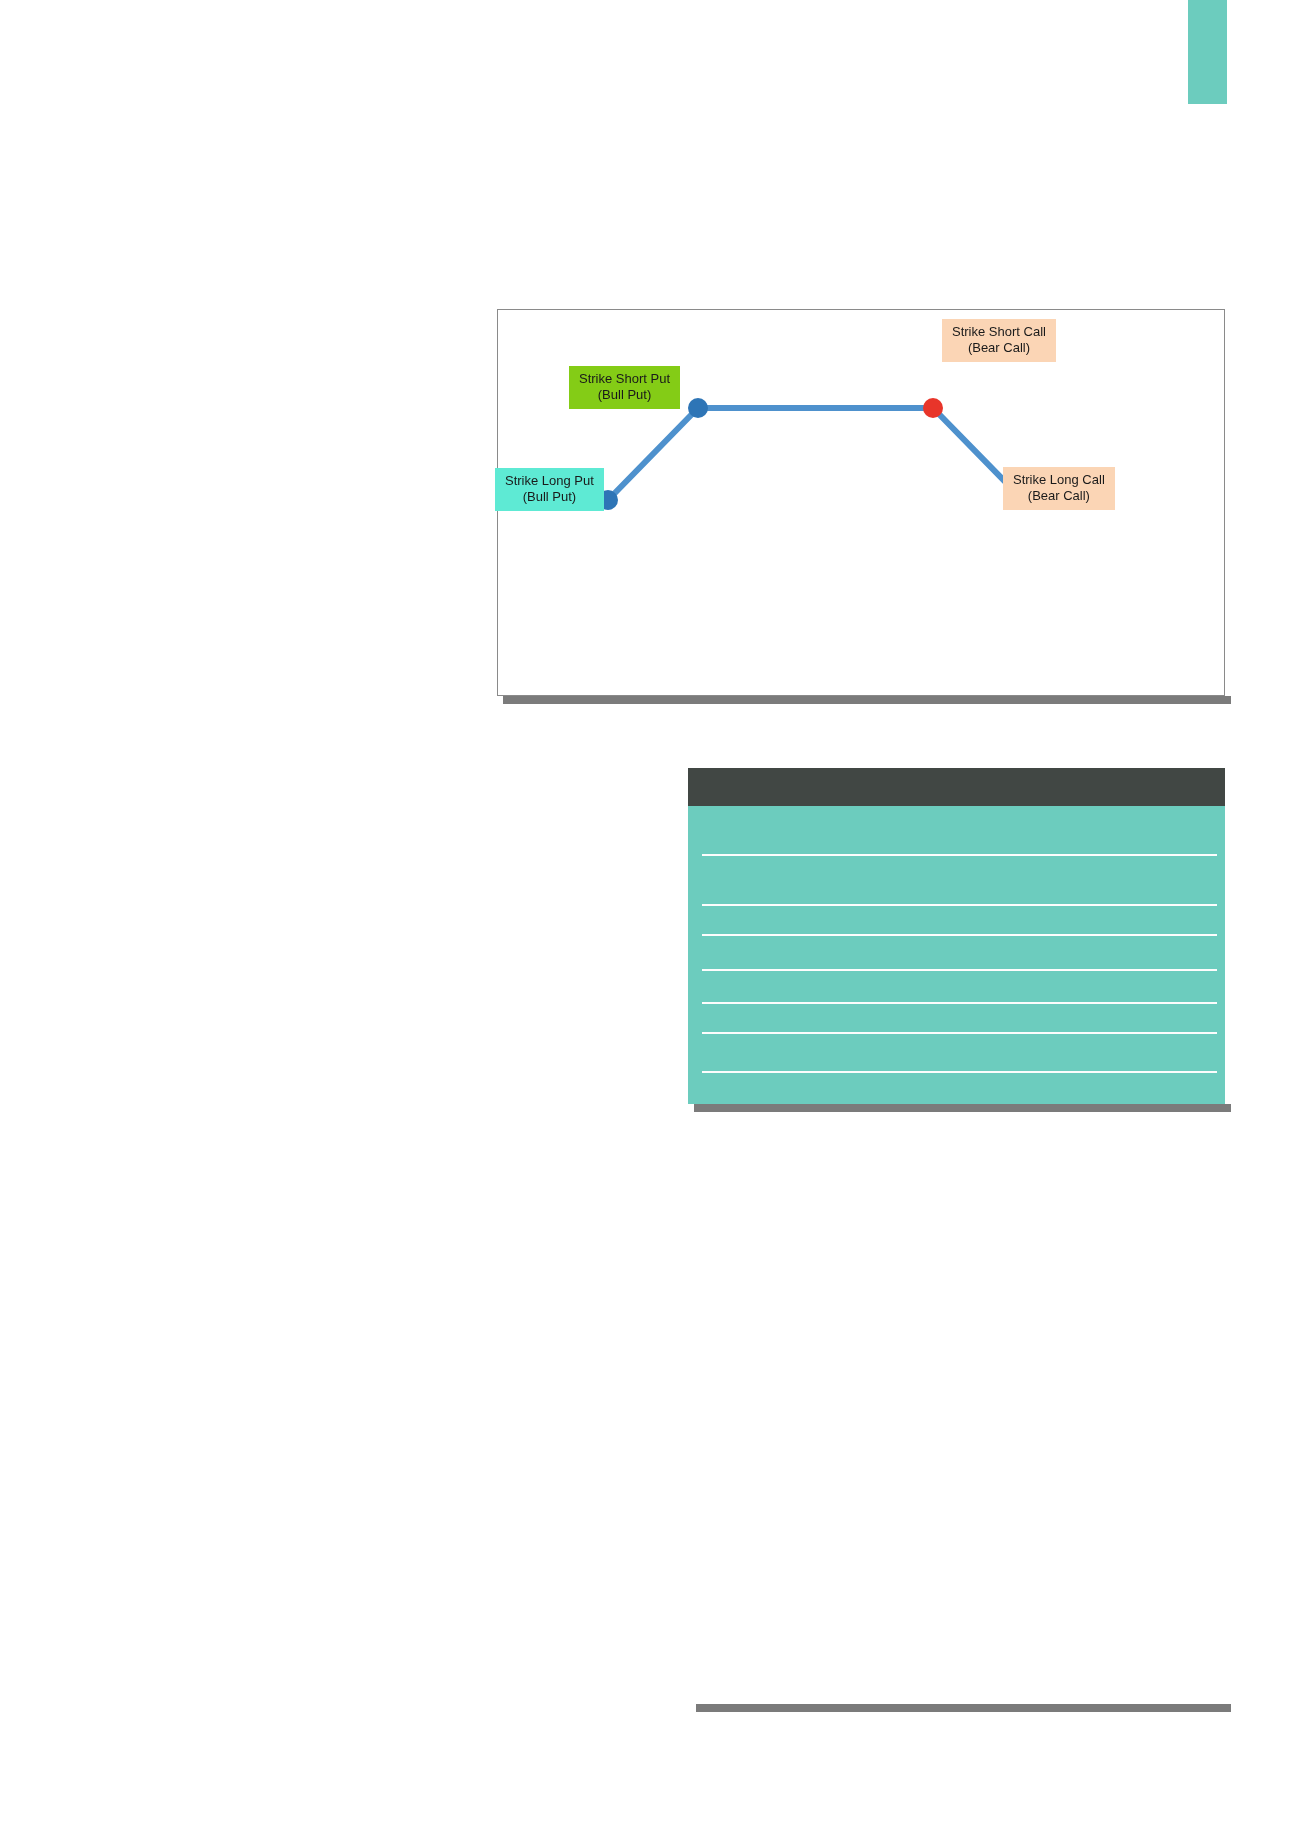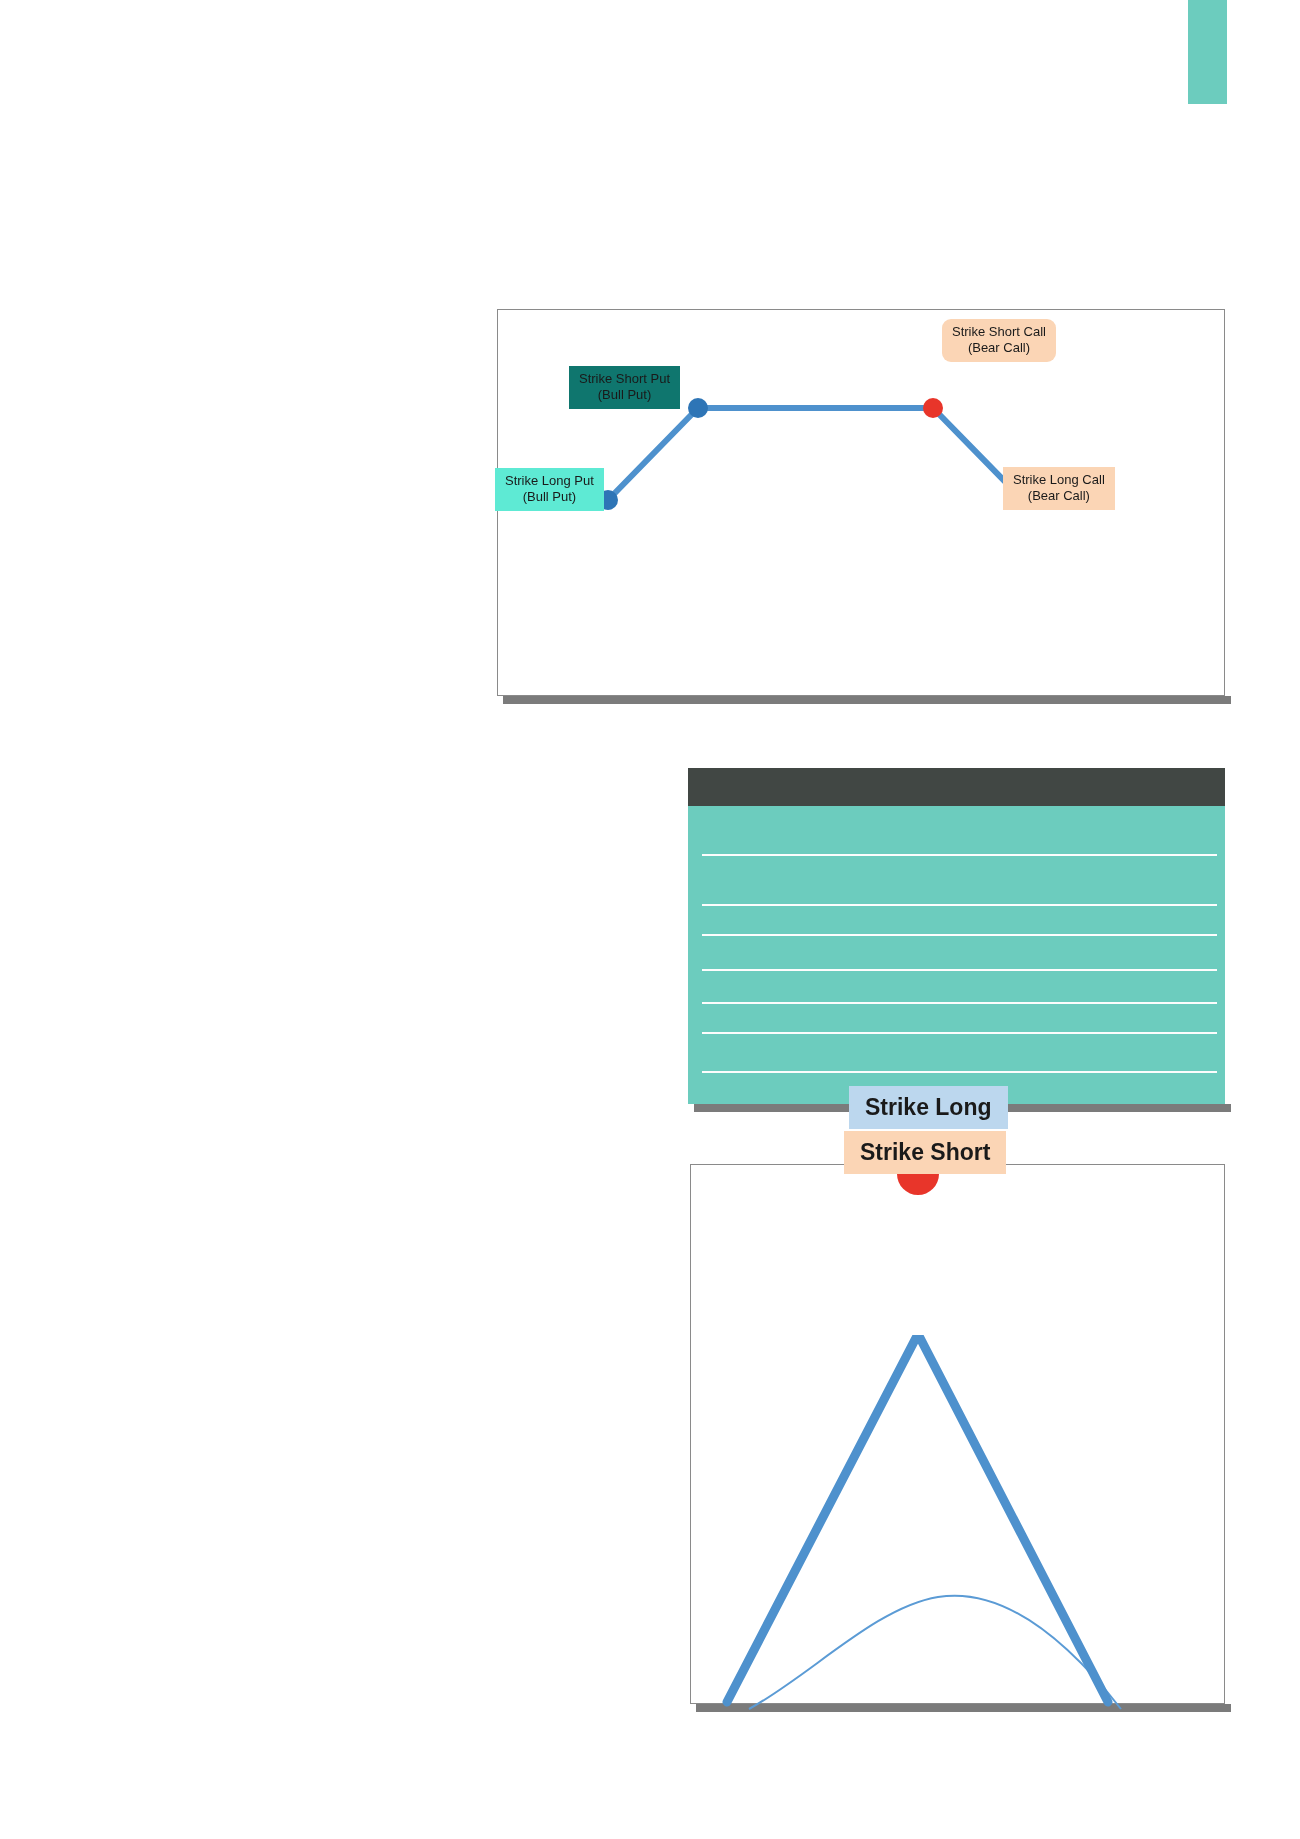--- a/index.html
+++ b/index.html
@@ -141,26 +141,26 @@
       <circle data-name="marker-strike-short-put" cx="200" cy="98" r="10" fill="#2E75B6"></circle>
       <circle data-name="marker-strike-short-call" cx="435" cy="98" r="10" fill="#E8352A"></circle>
       <circle data-name="marker-strike-long-call" cx="525" cy="190" r="10" fill="#E8352A"></circle>
     </svg>
 
     <div class="callout blue small" style="left: -3px; top: 158px; background: #5eead4;" data-name="callout-strike-long-put">
       <div data-name="callout-strike-long-put-line1">Strike Long Put</div>
       <div data-name="callout-strike-long-put-line2">(Bull Put)</div>
     </div>
 
-    <div class="callout blue small" style="left: 71px; top: 56px; background: #0f766e;" data-name="callout-strike-short-put">
+    <div class="callout blue small" style="left: 71px; top: 56px; background: #84cc16;" data-name="callout-strike-short-put">
       <div data-name="callout-strike-short-put-line1">Strike Short Put</div>
       <div data-name="callout-strike-short-put-line2">(Bull Put)</div>
     </div>
 
-    <div class="callout peach small" style="left: 444px; top: 9px; background: rgb(251, 213, 181); border-radius: 9px;" data-name="callout-strike-short-call">
+    <div class="callout peach small" style="left: 444px; top: 9px; background: rgb(251, 213, 181);" data-name="callout-strike-short-call">
       <div data-name="callout-strike-short-call-line1">Strike Short Call</div>
       <div data-name="callout-strike-short-call-line2">(Bear Call)</div>
     </div>
 
     <div class="callout peach small" style="left: 505px; top: 157px; background: rgb(251, 213, 181);" data-name="callout-strike-long-call">
       <div data-name="callout-strike-long-call-line1">Strike Long Call</div>
       <div data-name="callout-strike-long-call-line2">(Bear Call)</div>
     </div>
   </div>
 
@@ -174,40 +174,20 @@
       <div class="row-rule" style="top:98px;" data-name="table-row"></div>
       <div class="row-rule" style="top:128px;" data-name="table-row"></div>
       <div class="row-rule" style="top:163px;" data-name="table-row"></div>
       <div class="row-rule" style="top:196px;" data-name="table-row"></div>
       <div class="row-rule" style="top:226px;" data-name="table-row"></div>
       <div class="row-rule" style="top:265px;" data-name="table-row"></div>
     </div>
   </div>
 
   <div class="figure-shadow" id="fig-tent-shadow" data-name="tent-figure-shadow" style="background: rgb(123, 123, 123);"></div>
-  <div class="figure" id="fig-tent" data-name="tent-figure-frame">
-
-    <svg width="533" height="538" viewBox="0 0 533 538" data-name="straddle-payoff-svg">
-
-      <path data-name="value-before-expiry-curve" d="M 58 374 C 120 340, 185 272, 247 262 C 309 252, 372 300, 430 374" fill="none" stroke="#5B9BD5" stroke-width="2"></path>
-
-      <polyline data-name="payoff-at-expiry-line" points="32,196 225,-9 418,196" transform="translate(0,0)" fill="none" stroke="#4E91CD" stroke-width="9" stroke-linecap="round" stroke-linejoin="round" style="display:none"></polyline>
-      <polyline data-name="straddle-payoff-line" points="32,198 226,-6 420,198" fill="none" stroke="#4E91CD" stroke-width="9" stroke-linecap="round" stroke-linejoin="round" style="display:none"></polyline>
-
-      <polyline data-name="straddle-payoff-polyline" points="36,368 226,-3 417,368" fill="none" stroke="#4E91CD" stroke-width="9" stroke-linecap="round" stroke-linejoin="round" style="display:none"></polyline>
-      <polyline data-name="straddle-tent" points="36,368 226,-2 417,368" fill="none" stroke="#4E91CD" stroke-width="9" stroke-linecap="round" stroke-linejoin="round" style="display:none"></polyline>
-
-      <polyline data-name="straddle-payoff-visible" points="36,367 227,-1 417,367" fill="none" stroke="#4E91CD" stroke-width="9" stroke-linecap="round" stroke-linejoin="round" transform="translate(0,0)"></polyline>
-    </svg>
-
-    <div style="position:absolute; left:206px; top:-12px; width:42px; height:42px; border-radius:50%; background:#E8352A;" data-name="marker-strike-apex"></div>
-
-    <div class="callout blue big" style="left: 158px; top: -79px; background: rgb(188, 215, 238);" data-name="callout-strike-long">Strike Long</div>
-    <div class="callout peach big" style="left: 153px; top: -34px; background: rgb(251, 213, 181);" data-name="callout-strike-short">Strike Short</div>
-  </div>
 
 </div>
 
 <style>
   #fig-tent { overflow: visible; }
   #fig-tent > svg { position:absolute; left:0; top:170px; }
   #fig-tent [data-name="marker-strike-apex"] { top:158px; left:206px; }
   #fig-tent [data-name="callout-strike-long"]  { top:86px;  left:152px; }
   #fig-tent [data-name="callout-strike-short"] { top:131px; left:147px; }
 </style>

